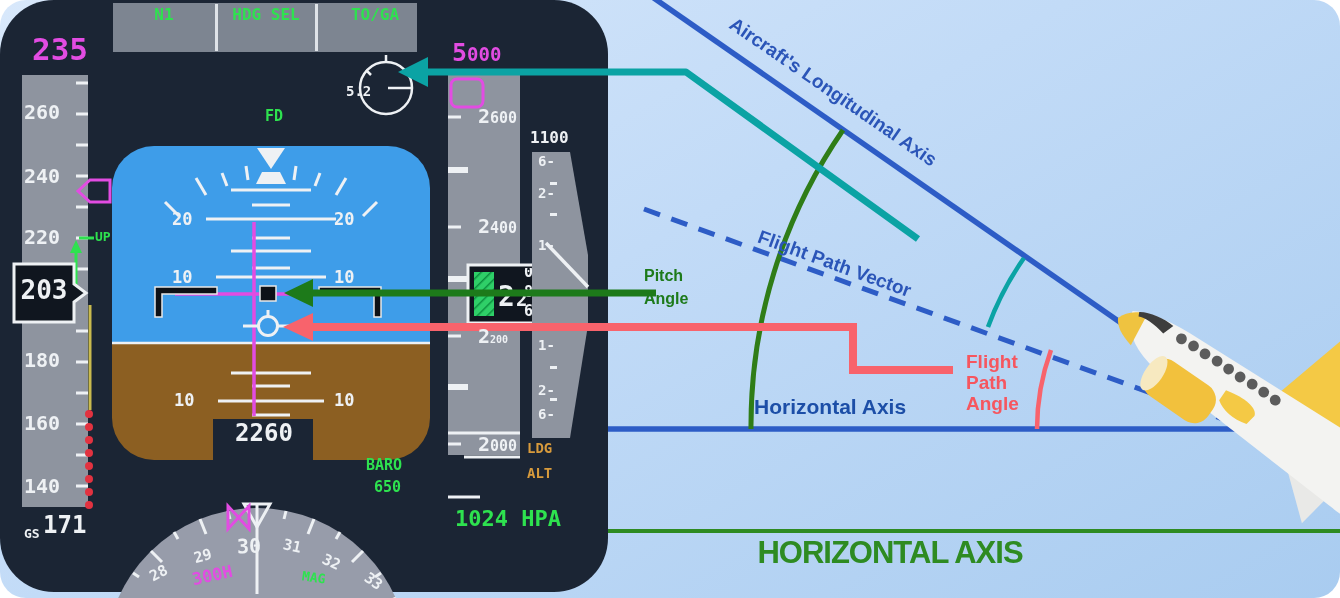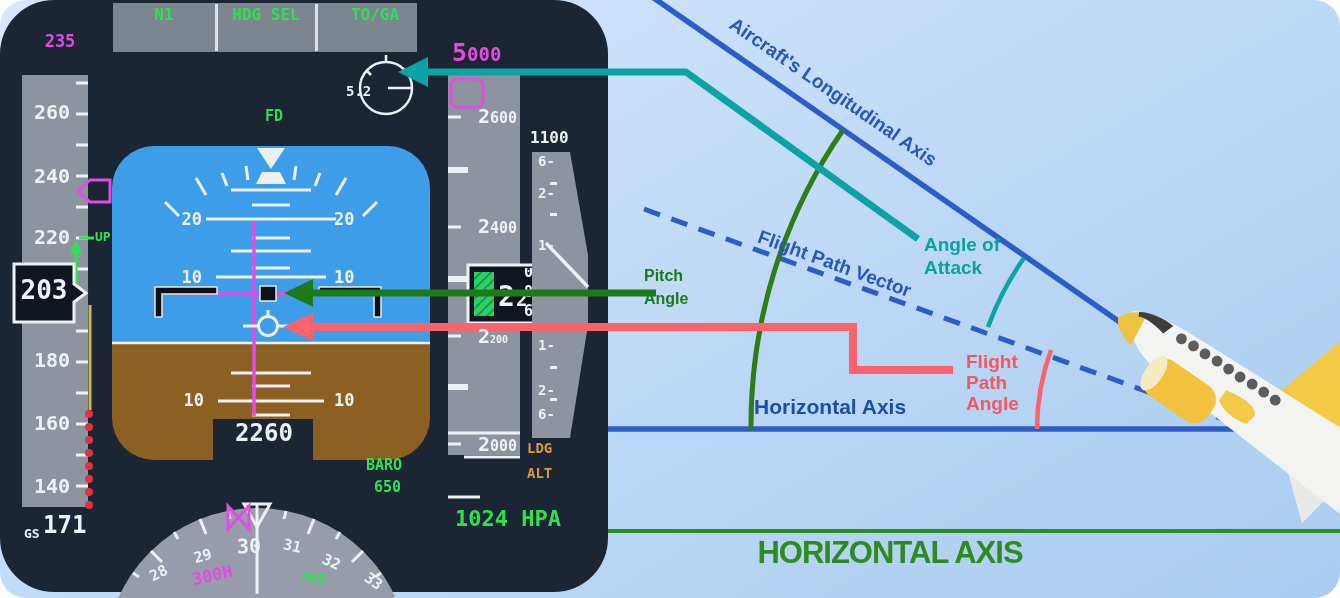--- a/index.html
+++ b/index.html
@@ -11,21 +11,21 @@
   }
   svg { position:absolute; left:0; top:0; }
   .t { position:absolute; white-space:nowrap; line-height:1.05; }
   .mono { font-family:"DejaVu Sans Mono", monospace; font-weight:bold; }
   .sans { font-family:"Liberation Sans", sans-serif; font-weight:bold; }
   .w   { color:#eef1f4; }
   .grn { color:#2ee24f; }
   .mag { color:#e24ce2; }
   .amb { color:#d89b3c; }
   .ctr { text-align:center; }
-  .rgt { text-align:right; }
+  .rgt { }
   .svgmono { font-family:"DejaVu Sans Mono", monospace; font-weight:bold; fill:#eef1f4; }
 </style>
 </head>
 <body>
 
 <div class="canvas">
 
 <svg width="1340" height="598" viewBox="0 0 1340 598">
   <defs>
     <clipPath id="attClip">
@@ -243,21 +243,21 @@
     <path d="M 130,-2 C 150,-7 166,-5 168,3 L 166,14 C 152,18 138,16 130,10 Z" fill="#f4c945"></path>
   </g>
 
   <line x1="608" y1="531" x2="1340" y2="531" stroke="#2e8b22" stroke-width="4"></line>
 </svg>
 
 <div class="t mono grn ctr" style="left:113px;top:7px;width:102px;font-size:16px">N1</div>
 <div class="t mono grn ctr" style="left:216px;top:7px;width:100px;font-size:16px">HDG SEL</div>
 <div class="t mono grn ctr" style="left:316px;top:7px;width:118px;font-size:16px">TO/GA</div>
 
-<div class="t mono mag ctr" style="left:28px;top:33px;width:64px;font-size:17px">235</div>
+<div class="t mono mag ctr" style="left:28px;top:33px;width:64px;font-size:31px">235</div>
 <div class="t mono w rgt" style="left:24px;top:102px;width:46px;font-size:20px">260</div>
 <div class="t mono w rgt" style="left:24px;top:166px;width:46px;font-size:20px">240</div>
 <div class="t mono w rgt" style="left:24px;top:227px;width:46px;font-size:20px">220</div>
 <div class="t mono w rgt" style="left:24px;top:350px;width:46px;font-size:20px">180</div>
 <div class="t mono w rgt" style="left:24px;top:413px;width:46px;font-size:20px">160</div>
 <div class="t mono w rgt" style="left:24px;top:476px;width:46px;font-size:20px">140</div>
 <div class="t mono w ctr" style="left:16px;top:277px;width:56px;font-size:26px">203</div>
 <div class="t mono grn" style="left:95px;top:230px;font-size:13px">UP</div>
 <div class="t mono w" style="left:24px;top:527px;font-size:13px">GS</div>
 <div class="t mono w" style="left:43px;top:513px;font-size:24px">171</div>
@@ -296,24 +296,20 @@
 <div class="t mono w" style="left:194px;top:549px;font-size:15px;transform:rotate(-15deg)">29</div>
 <div class="t mono w" style="left:237px;top:536px;font-size:20px;transform:rotate(-2deg)">30</div>
 <div class="t mono w" style="left:283px;top:539px;font-size:15px;transform:rotate(12deg)">31</div>
 <div class="t mono w" style="left:322px;top:555px;font-size:15px;transform:rotate(25deg)">32</div>
 <div class="t mono w" style="left:364px;top:574px;font-size:15px;transform:rotate(36deg)">33</div>
 <div class="t mono mag" style="left:192px;top:567px;font-size:17px;transform:rotate(-12deg)">300H</div>
 <div class="t mono grn" style="left:302px;top:571px;font-size:13px;transform:rotate(8deg)">MAG</div>
 
 <div class="t sans" style="left:737px;top:14px;font-size:19px;color:#2b55b8;transform:rotate(34.5deg);transform-origin:0 0">Aircraft's Longitudinal Axis</div>
 <div class="t sans" style="left:762px;top:227px;font-size:19px;color:#2b55b8;transform:rotate(20deg);transform-origin:0 0">Flight Path Vector</div>
-<div class="t sans" style="left:924px;top:233px;font-size:19px;color:#0aa19e;line-height:23px">
-  <div>Angle of</div>
-  <div>Attack</div>
-</div>
 <div class="t sans" style="left:644px;top:264px;font-size:16px;color:#1d7a1a;line-height:23px">
   <div>Pitch</div>
   <div>Angle</div>
 </div>
 <div class="t sans" style="left:966px;top:351px;font-size:19px;color:#f6565f;line-height:21px">
   <div>Flight</div>
   <div>Path</div>
   <div>Angle</div>
 </div>
 <div class="t sans" style="left:754px;top:396px;font-size:21px;color:#1c4ea7">Horizontal Axis</div>

